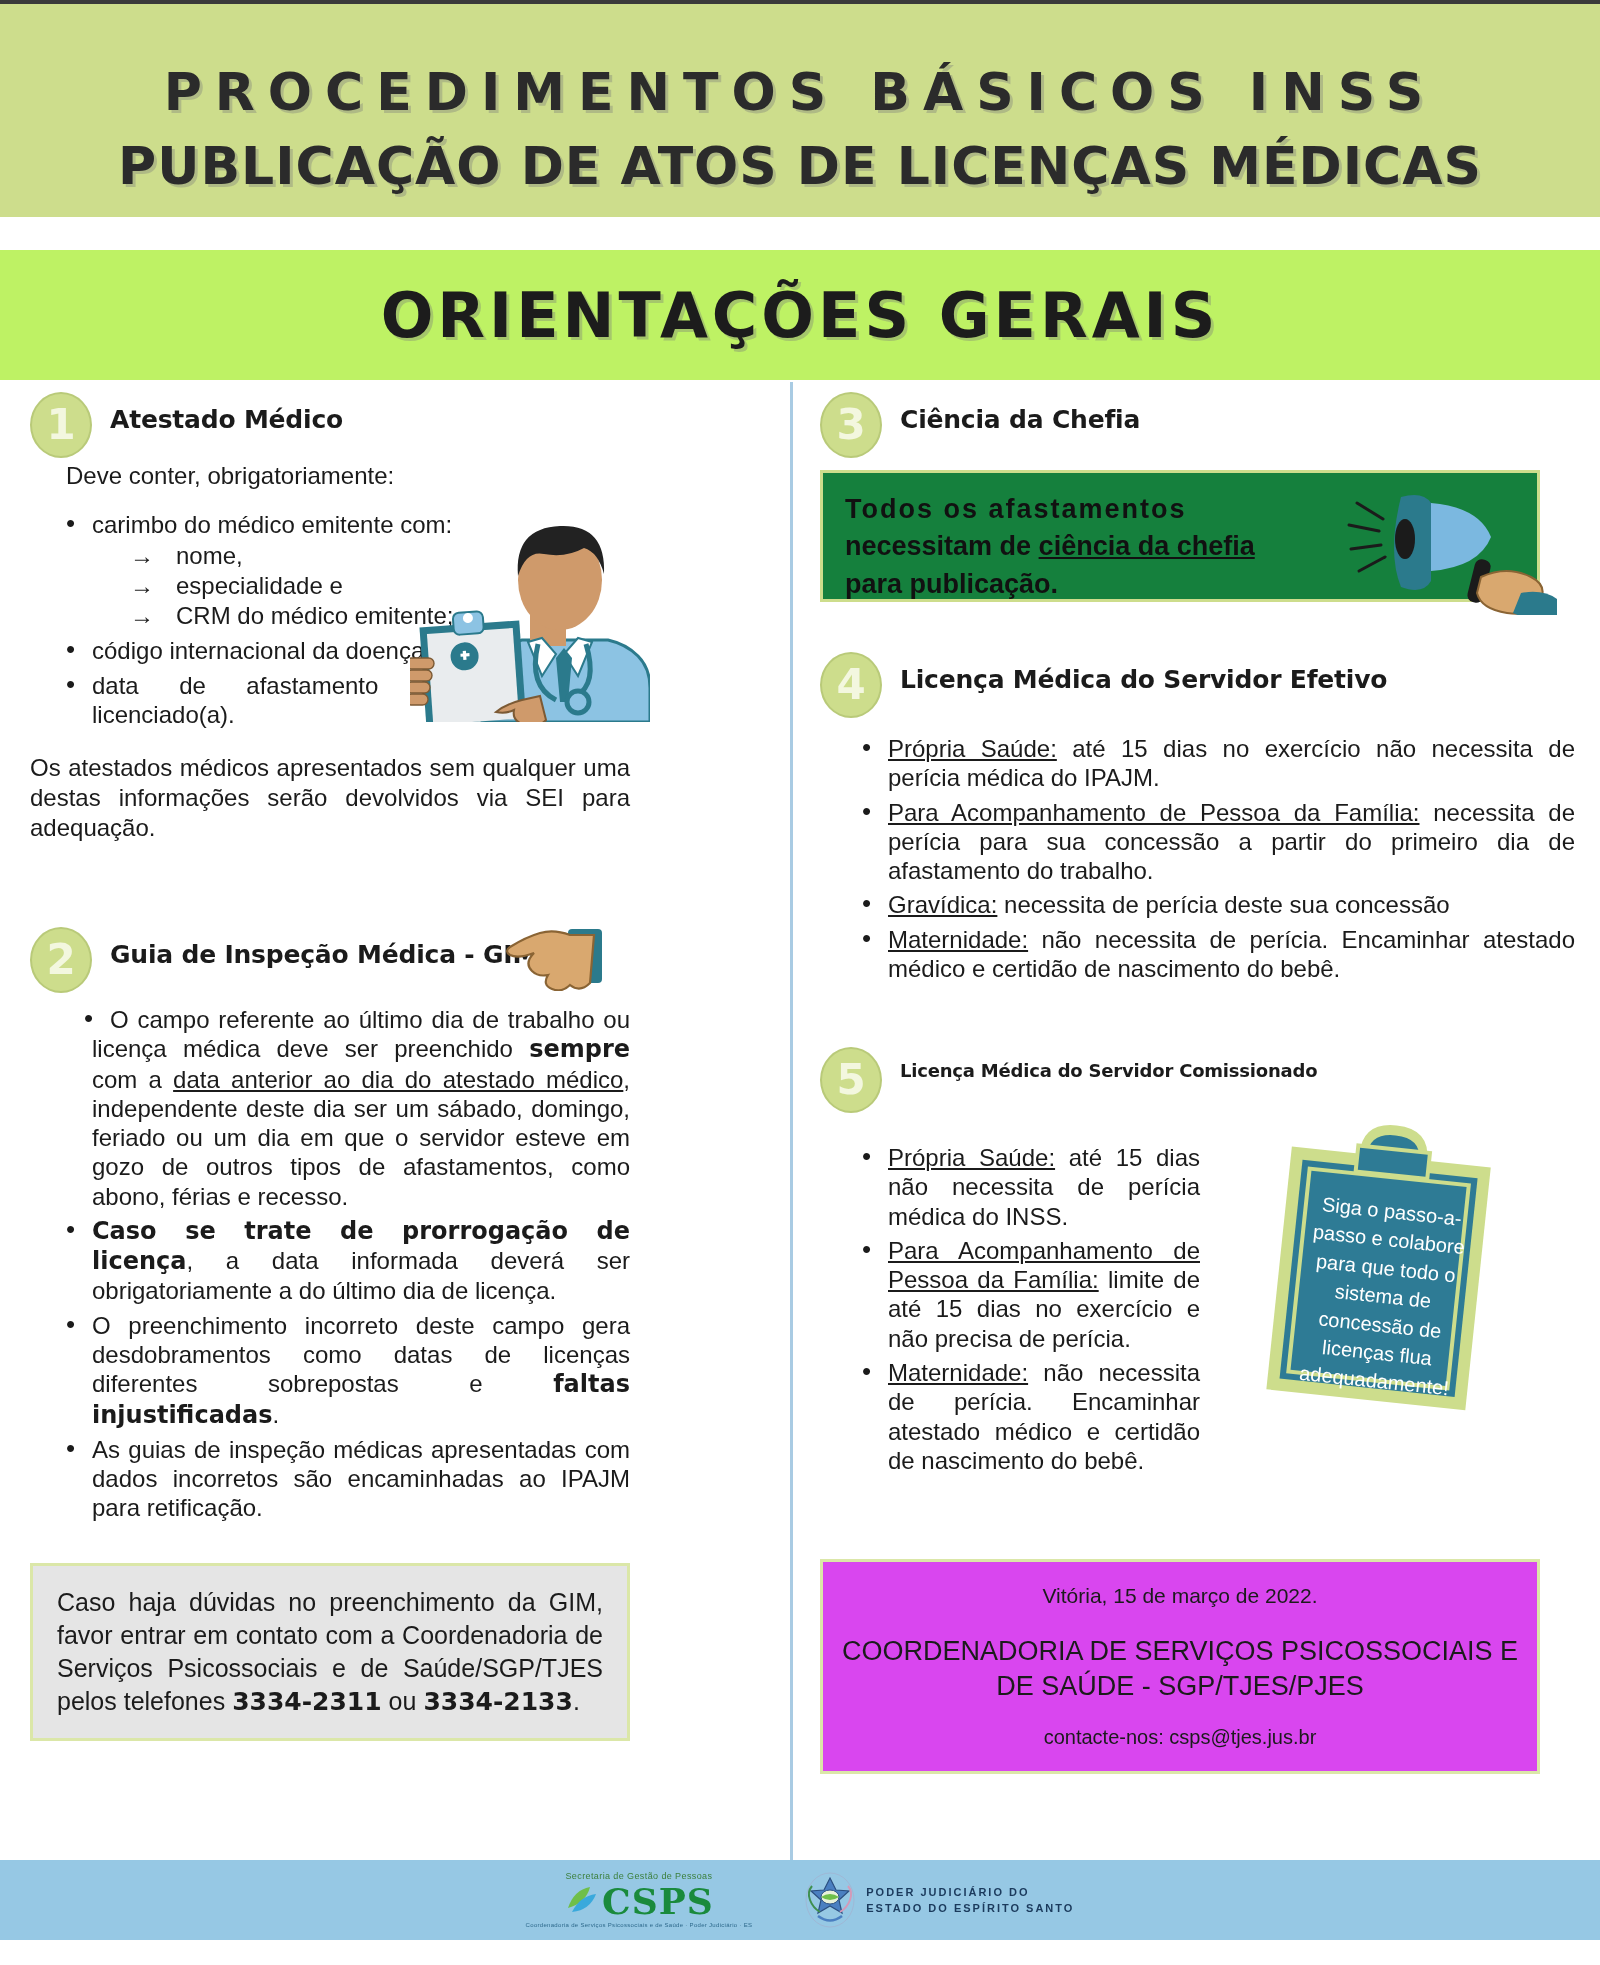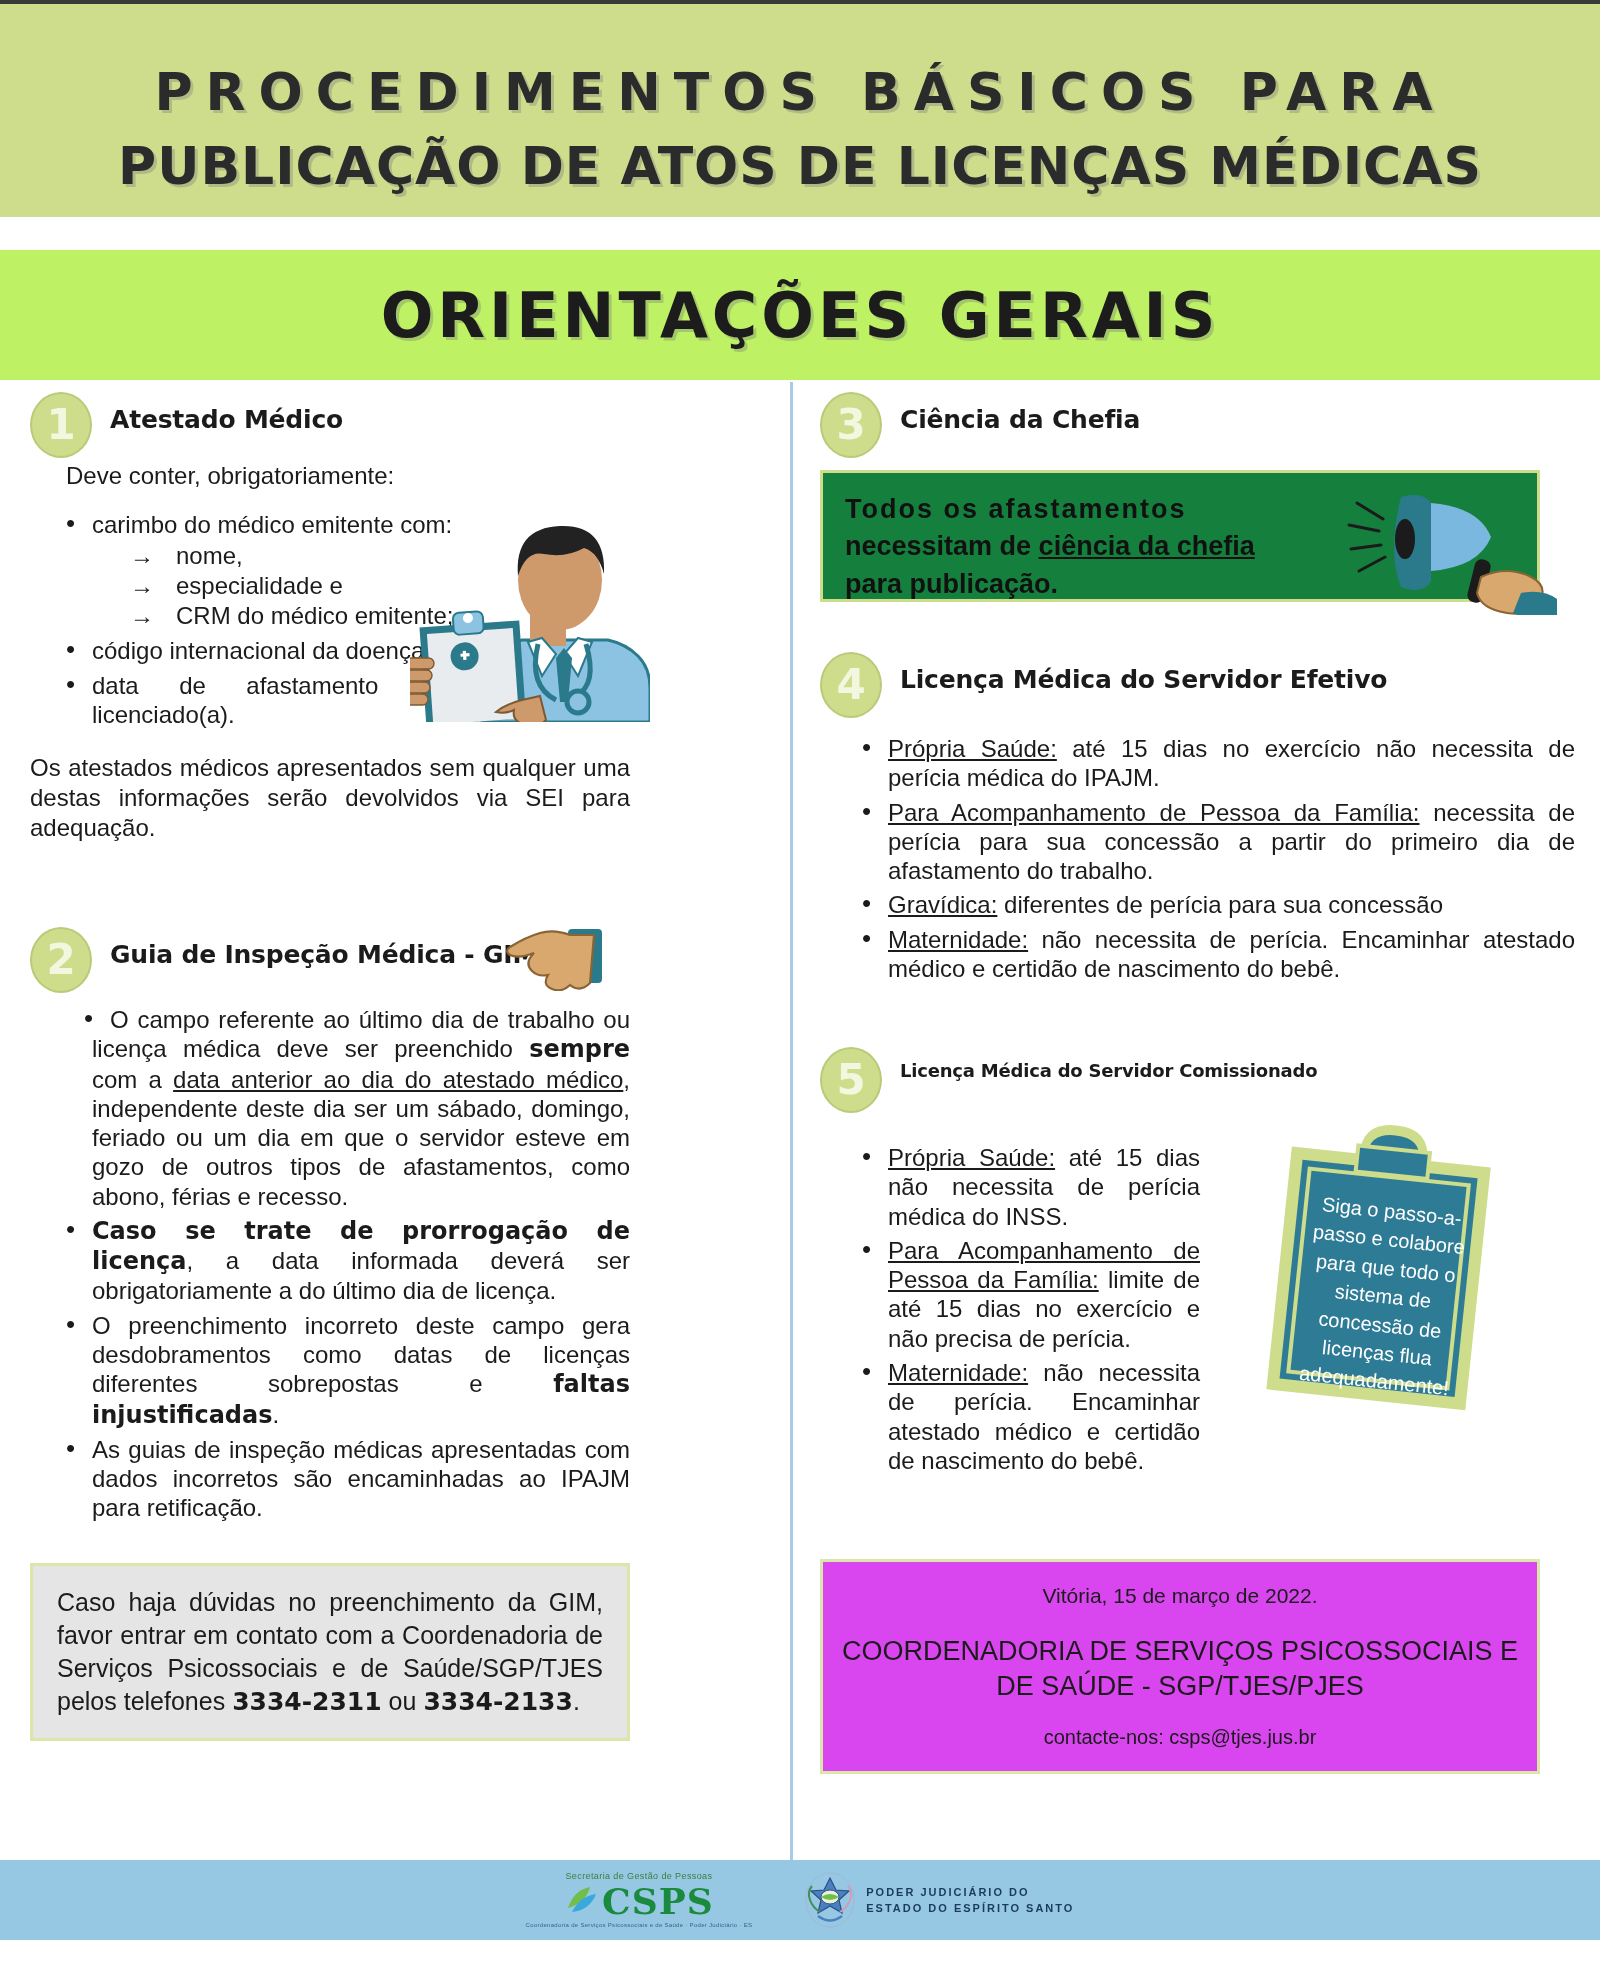--- a/index.html
+++ b/index.html
@@ -141,21 +141,21 @@
   .csps-bot{font-size:6px;color:#2e6a8c;letter-spacing:.3px;margin-top:3px;}
   .pj-logo{display:flex;align-items:center;gap:10px;}
   .pj-text{font-size:11px;color:#1b3a5c;letter-spacing:2px;line-height:1.5;font-weight:bold;}
 </style>
 </head>
 <body>
 
 <div class="poster">
 
   <div class="title-band">
-    <div class="title-line title-1">PROCEDIMENTOS BÁSICOS PARA</div>
+    <div class="title-line title-1">PROCEDIMENTOS BÁSICOS INSS</div>
     <div class="title-line title-2">PUBLICAÇÃO  DE ATOS DE LICENÇAS MÉDICAS</div>
   </div>
   <div class="white-gap"></div>
   <div class="subtitle-band">
     <h2>ORIENTAÇÕES  GERAIS</h2>
   </div>
 
   <div class="cols">
     <div class="vdivider"></div>
 
@@ -293,21 +293,21 @@
 
       <div style="margin-top:50px;">
         <div class="sec-head">
           <div class="badge">4</div>
           <div class="sec-title">Licença Médica do Servidor Efetivo</div>
         </div>
 
         <ul class="b" style="margin-top:26px;padding-left:40px;">
           <li><span class="u">Própria Saúde:</span><span> até 15 dias no exercício não necessita de perícia médica do IPAJM.</span></li>
           <li><span class="u">Para Acompanhamento de Pessoa da Família:</span><span> necessita de perícia para sua concessão a partir do primeiro dia de afastamento do trabalho.</span></li>
-          <li><span class="u">Gravídica:</span><span> diferentes de perícia para sua concessão</span></li>
+          <li><span class="u">Gravídica:</span><span> necessita de perícia deste sua concessão</span></li>
           <li><span class="u">Maternidade:</span><span> não necessita de perícia. Encaminhar atestado médico e certidão de nascimento do bebê.</span></li>
         </ul>
       </div>
 
       <div style="margin-top:64px;position:relative;">
         <div class="sec-head">
           <div class="badge">5</div>
           <div class="sec-title sm">Licença Médica do Servidor Comissionado</div>
         </div>
 

